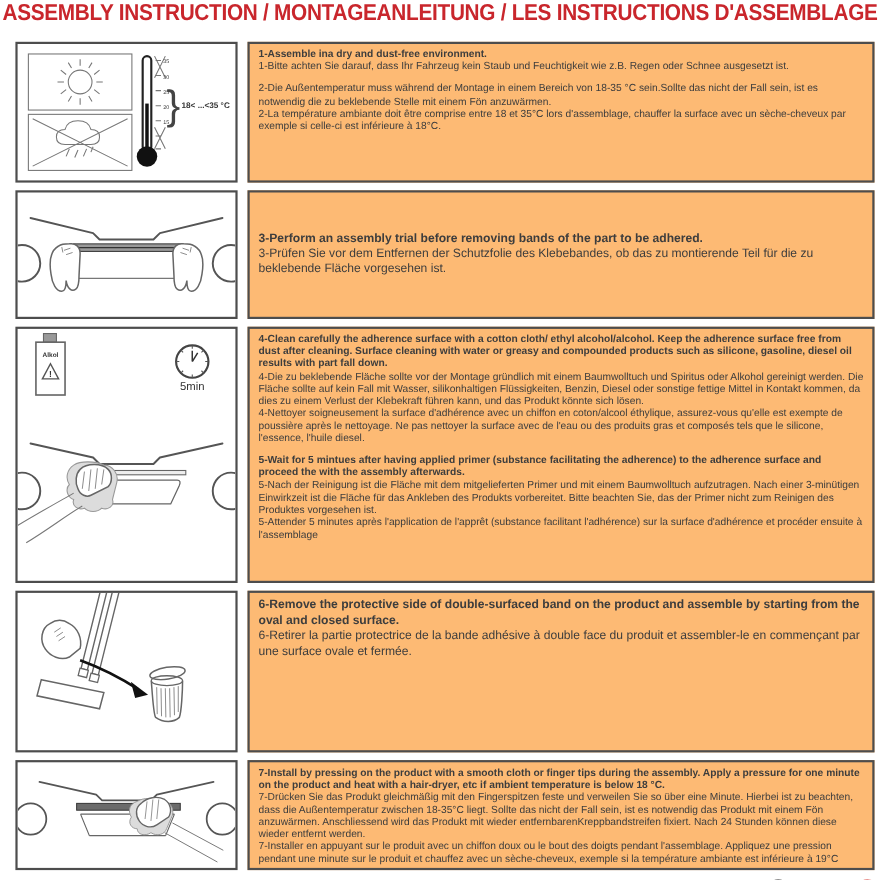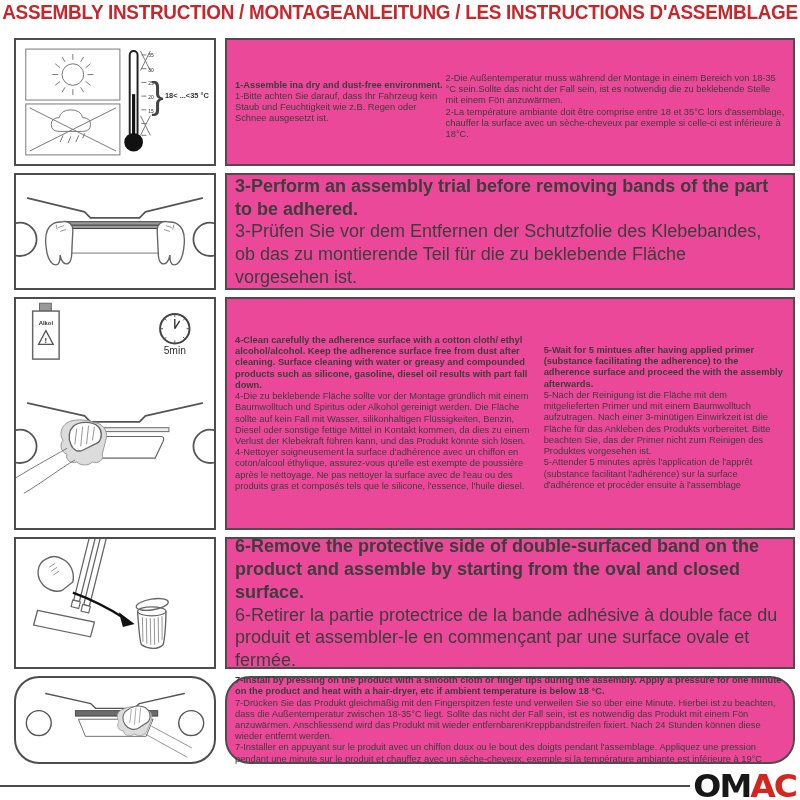--- a/index.html
+++ b/index.html
@@ -5,27 +5,27 @@
   html,body{margin:0;padding:0;width:800px;height:800px;overflow:hidden;background:#fff;
     font-family:"Liberation Sans",sans-serif;}
   *{box-sizing:border-box;}
   .title-wrap{height:36px;display:flex;align-items:flex-start;justify-content:center;}
   .title{color:#c9262c;font-weight:bold;font-size:21px;letter-spacing:-0.3px;white-space:nowrap;
     transform:scaleX(0.9);}
   .rows{margin:2px 5px 0 14px;}
   .row{display:flex;gap:9px;margin-bottom:7px;}
   .illu{width:202px;flex-shrink:0;border:2px solid #4d4d4d;background:#fff;overflow:hidden;}
   .illu svg{display:block;width:100%;height:100%;}
-  .txt{flex:1;border:2px solid #4d4d4d;background:#ec4899;padding:4px 8px;display:flex;
-    flex-direction:row;justify-content:flex-start;align-items:center;}
+  .txt{flex:1;border:2px solid #4d4d4d;background:#fdba74;padding:4px 8px;display:flex;
+    flex-direction:column;justify-content:flex-start;}
   .txt.center{justify-content:center;}
-  .r1{height:128px;} .r2{height:117px;} .r3{height:233px;gap:12px;} .r4{height:132px;} .r5{height:88px;border-radius:25px;}
+  .r1{height:128px;} .r2{height:117px;} .r3{height:233px;} .r4{height:147px;} .r5{height:100px;}
   .step+.step{margin-top:9px;}
   .small p{margin:0;font-size:9.3px;line-height:1.21;color:#3d3d3d;}
-  .big p{margin:0;font-size:18px;line-height:1.26;color:#3d3d3d;}
+  .big p{margin:0;font-size:11px;line-height:1.26;color:#3d3d3d;}
   .en{font-weight:bold;color:#141414;}
   .footer{display:flex;align-items:center;height:29px;margin-top:2px;}
   .footer-line{flex:1;border-top:2px solid #4a4a4a;height:0;}
   .logo{font-family:"DejaVu Sans",sans-serif;font-weight:bold;font-size:33px;line-height:29px;
     letter-spacing:-2px;margin:0 4px 0 3px;white-space:nowrap;transform:scaleY(0.98);}
   .logo .lb{color:#171717;} .logo .lr{color:#d5261d;}
   .ln{stroke:#555;stroke-width:1.8;fill:none;stroke-linecap:round;stroke-linejoin:round;}
   .thin{stroke:#777;stroke-width:1;fill:none;}
   .svgtxt{font-family:"Liberation Sans",sans-serif;fill:#333;}
 </style>

